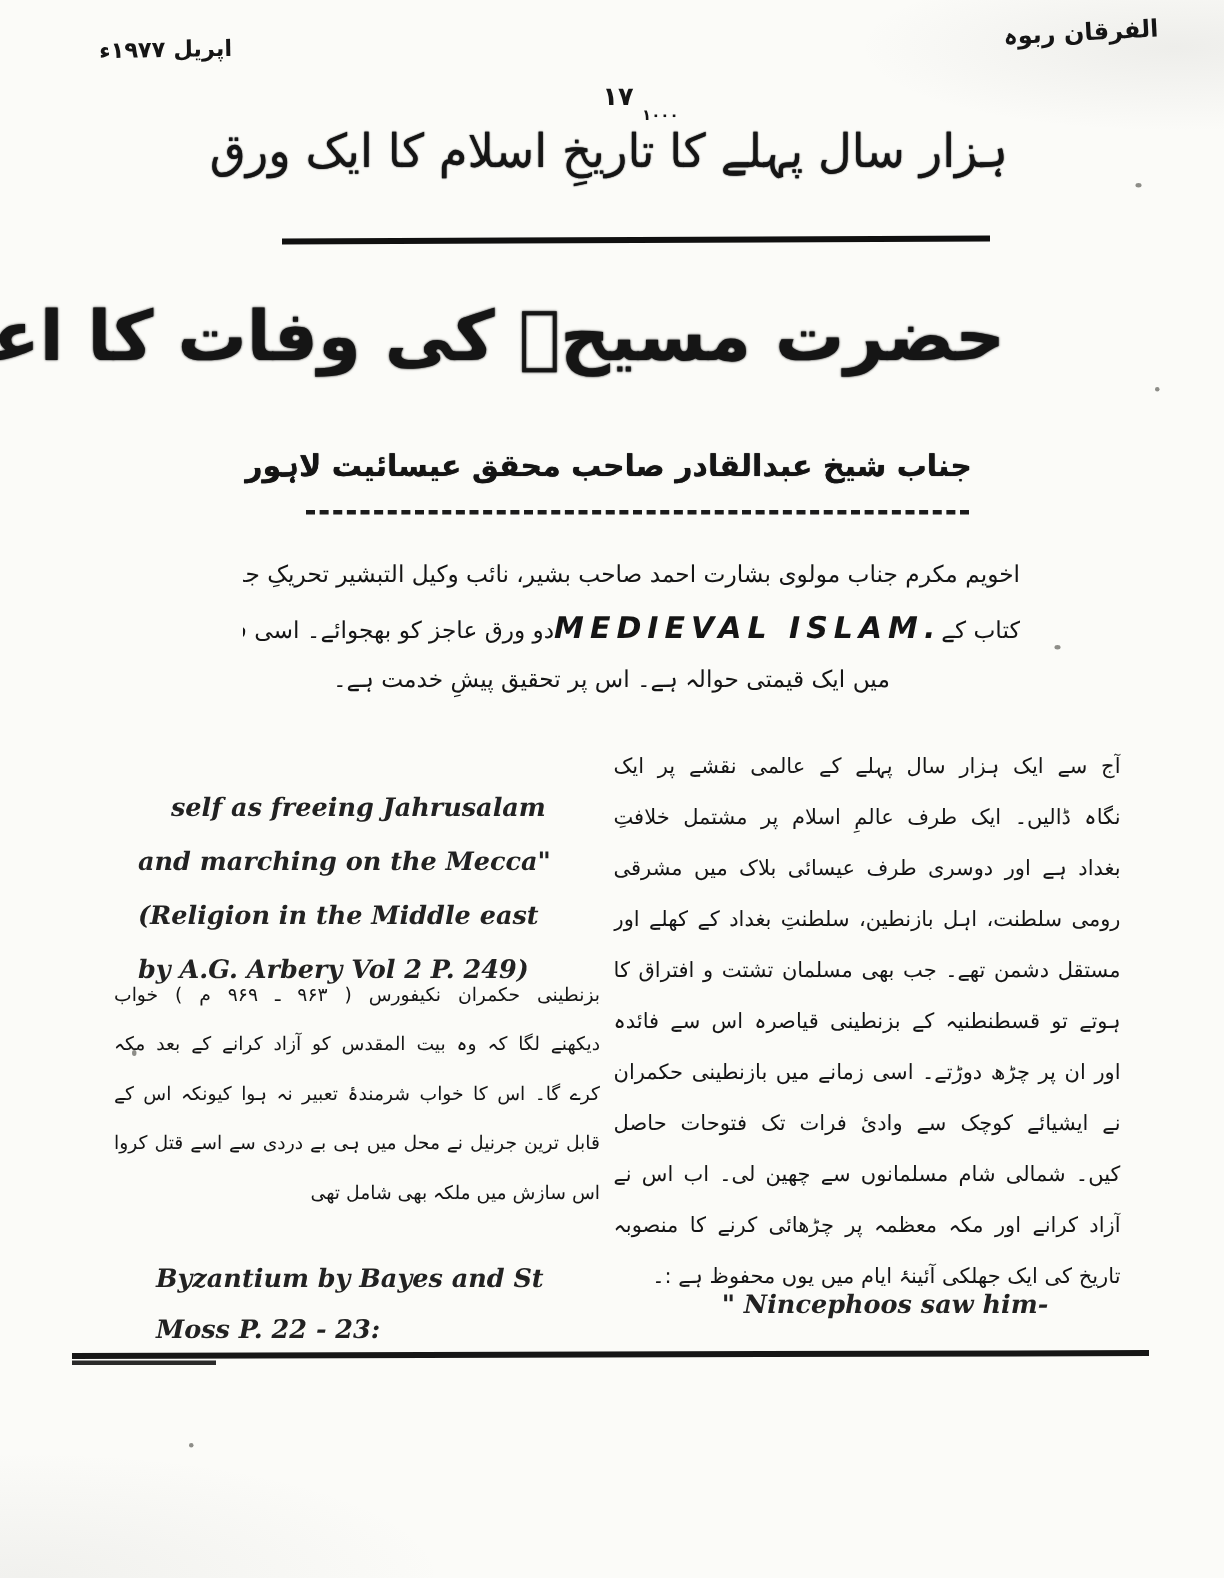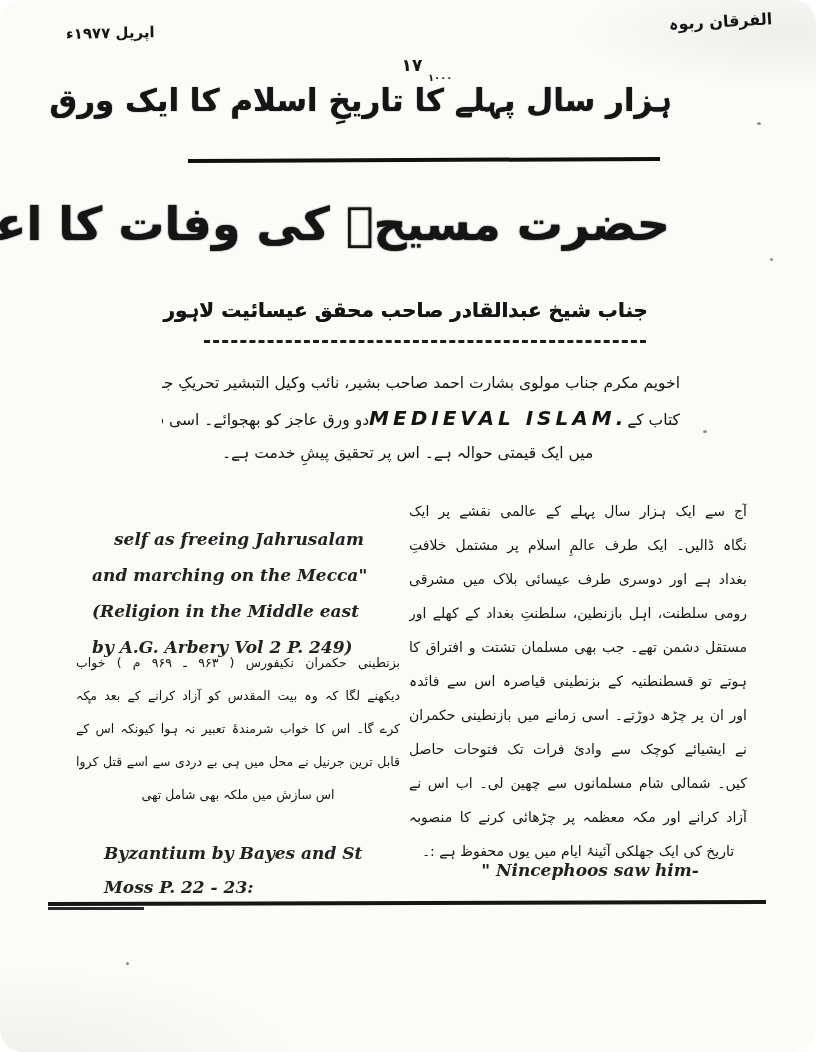--- a/index.html
+++ b/index.html
@@ -6,36 +6,35 @@
   .page{
     position:relative;
     width:816px;height:1052px;
     background:
       radial-gradient(ellipse 300px 80px at 96% 3%, rgba(120,120,115,0.10), transparent 70%),
       radial-gradient(ellipse 400px 120px at 2% 100%, rgba(120,120,115,0.08), transparent 70%),
       #fbfbf8;
     overflow:hidden;
     font-family:"DejaVu Sans", sans-serif;
     color:#1b1b1b;
-    border-radius:23px;
   }
   .abs{position:absolute;}
   .rtl{direction:rtl; unicode-bidi:isolate;}
   .ink{color:#151515;}
 
   
   .hdr-date{left:66px;top:24px;font-size:15px;font-weight:bold;transform:rotate(-1deg);}
   .hdr-page{left:392px;top:26px;width:40px;text-align:center;font-size:17px;font-weight:bold;margin-top:29px;}
   .hdr-masthead{right:44px;top:12px;font-size:16px;font-weight:bold;transform:rotate(-3deg);}
 
   
   .kicker-mark{left:428px;top:72px;font-size:10px;font-weight:bold;letter-spacing:1px;}
   .kicker{
     left:168px;top:82px;width:504px;text-align:left;white-space:nowrap;
-    font-size:31px;font-weight:bold;text-shadow:0 0 1px #000;
+    font-size:31px;font-weight:normal;text-shadow:0 0 1px #000;
   }
   .kicker-rule{left:188px;top:158px;width:472px;height:4px;background:#101010;transform:rotate(-0.25deg);}
   .main-title{
     left:170px;top:172px;width:500px;height:104px;line-height:104px;
     text-align:center;white-space:nowrap;
     font-size:46px;font-weight:bold;text-shadow:0 0 1.5px #000;
   }
   .byline{
     left:200px;top:298px;width:448px;text-align:center;white-space:nowrap;
     font-size:20px;font-weight:bold;text-shadow:0 0 0.5px #000;
@@ -61,21 +60,21 @@
   .left-col-en{left:92px;top:521px;width:306px;}
   .cursive{
     font-family:"DejaVu Serif", serif;font-style:italic;font-weight:bold;
     font-size:17px;color:#222;
   }
   .left-col-en .eline{height:36px;line-height:36px;white-space:nowrap;overflow:hidden;}
   .left-col-en .eline:first-child{padding-left:22px;}
   .left-col-ur{left:76px;top:646px;width:324px;font-size:12.5px;}
   .left-col-ur .uline{height:33px;line-height:33px;overflow:hidden;}
   .just{text-align:justify;text-align-last:justify;}
-  .ralign{text-align:center;}
+  .ralign{text-align:right;}
 
   
   .citation{left:104px;top:836px;width:300px;}
   .citation .cline{height:34px;line-height:34px;white-space:nowrap;}
   .closing-quote{left:440px;top:860px;width:300px;text-align:center;white-space:nowrap;}
   .bottom-rule{left:48px;top:901px;width:718px;height:4px;background:#161616;transform:rotate(-0.15deg);}
   .bottom-rule2{left:48px;top:907px;width:96px;height:3px;background:#2a2a2a;}
 
   .speck{position:absolute;background:#8d8d88;border-radius:50%;}
 </style>

